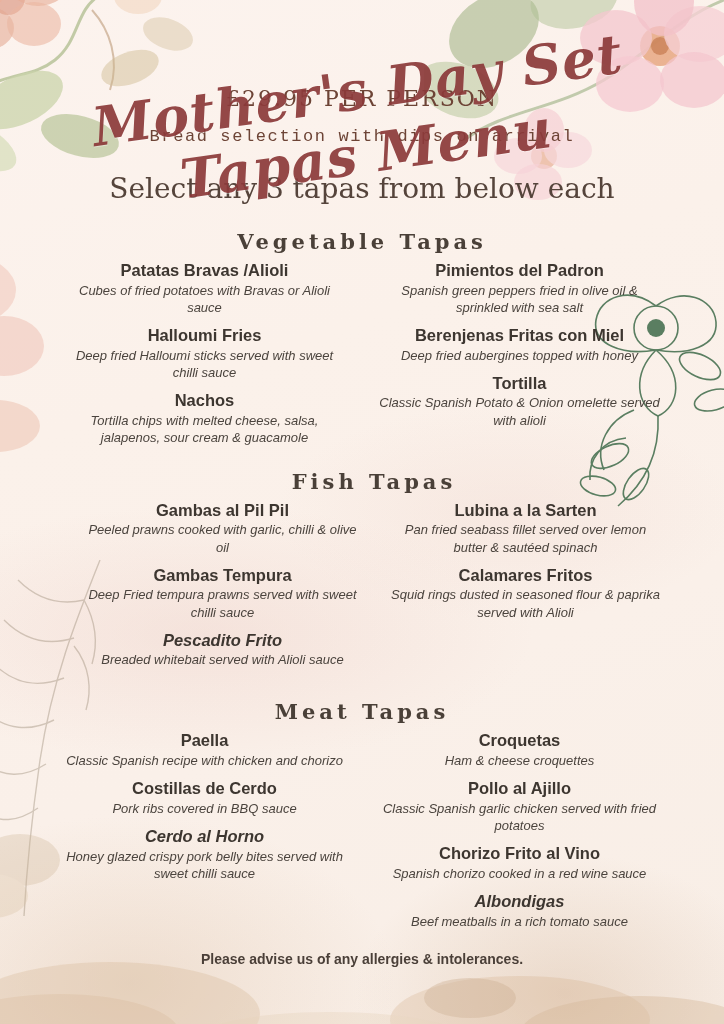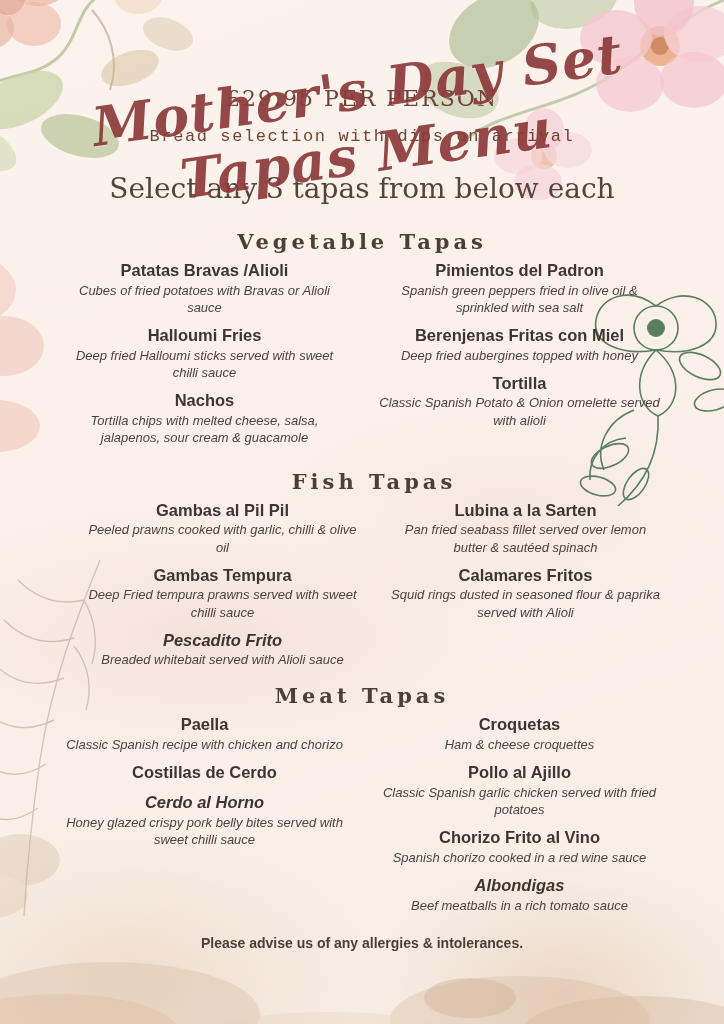--- a/index.html
+++ b/index.html
@@ -127,21 +127,21 @@
     font-size: 13px;
     color: #4b443e;
     line-height: 1.32;
     margin-top: 1px;
     padding: 0 6px;
   }
 
   
   #section-vegetable { margin-top: 22px; }
   #section-fish { margin-top: 14px; padding-left: 24px; }
-  #section-meat { margin-top: 6px; }
+  #section-meat { margin-top: 22px; }
 
   #allergy-note {
     position: relative;
     z-index: 5;
     text-align: center;
     font-family: "Liberation Sans", sans-serif;
     font-weight: 700;
     font-size: 14px;
     color: #4a3f38;
     margin-top: 12px;
@@ -332,20 +332,21 @@
   <div class="section" id="section-meat">
     <div class="section-title">Meat Tapas</div>
     <div class="columns">
       <div class="col">
         <div class="dish">
           <div class="dish-name">Paella</div>
           <div class="dish-desc">Classic Spanish recipe with chicken and chorizo</div>
         </div>
         <div class="dish">
           <div class="dish-name">Costillas de Cerdo</div>
+          <div class="dish-desc">Pork ribs covered in BBQ sauce</div>
         </div>
         <div class="dish">
           <div class="dish-name italic">Cerdo al Horno</div>
           <div class="dish-desc">Honey glazed crispy pork belly bites served with sweet chilli sauce</div>
         </div>
       </div>
       <div class="col">
         <div class="dish">
           <div class="dish-name">Croquetas</div>
           <div class="dish-desc">Ham &amp; cheese croquettes</div>

